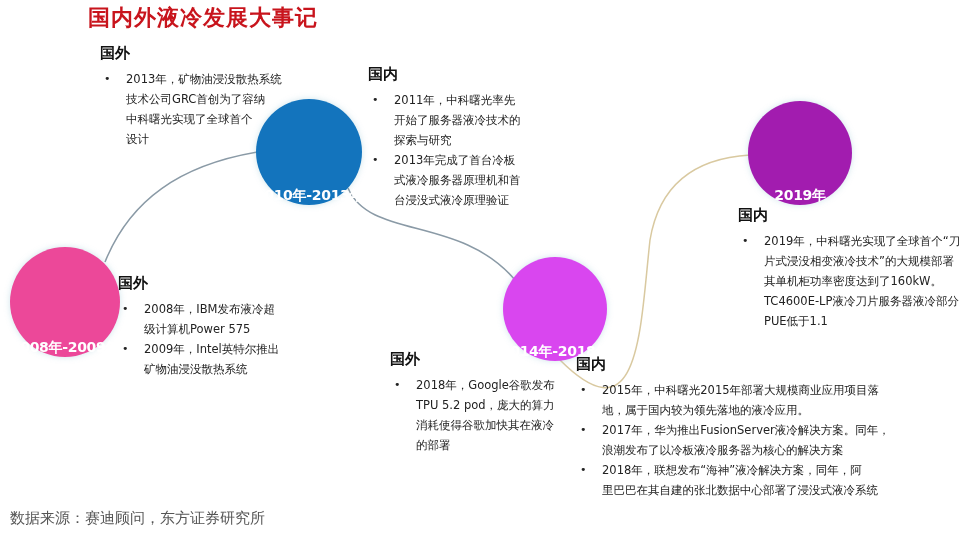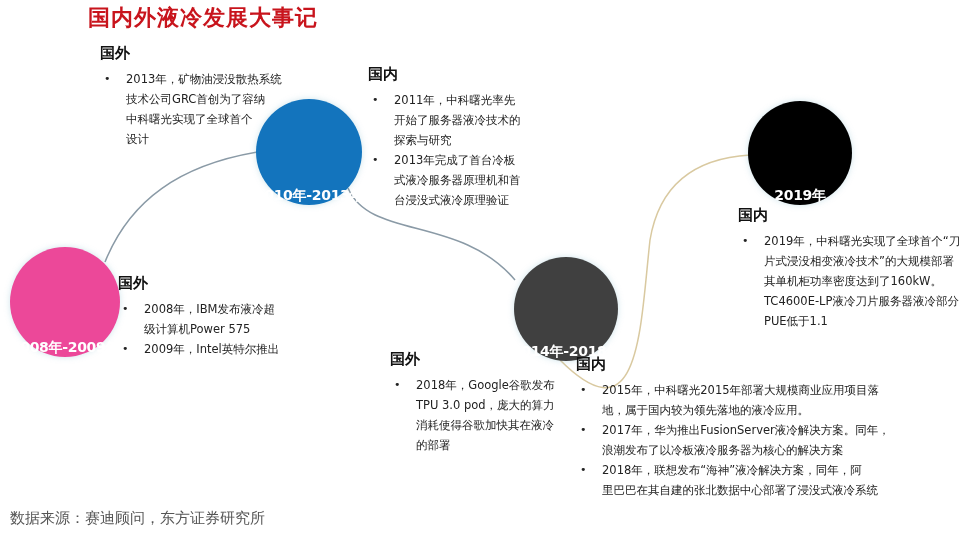--- a/index.html
+++ b/index.html
@@ -25,24 +25,24 @@
   <path d="M348,188 C370,240 460,215 515,280" fill="none" stroke="#8a9aa6" stroke-width="1.5"></path>
   <path d="M560,360 C640,440 640,330 650,240 C660,180 700,158 750,155" fill="none" stroke="#d9c9a0" stroke-width="1.5"></path>
 </svg>
 
 <div class="circle" style="left:10px;top:247px;width:110px;height:110px;background:#ec4899;">
   <span>2008年-2009年</span>
 </div>
 <div class="circle" style="left:256px;top:99px;width:106px;height:106px;background:#1374bd;">
   <span>2010年-2013年</span>
 </div>
-<div class="circle" style="left:503px;top:257px;width:104px;height:104px;background:#404040;margin-left:11px;">
+<div class="circle" style="left:503px;top:257px;width:104px;height:104px;background:#d946ef;">
   <span>2014年-2018年</span>
 </div>
-<div class="circle" style="left:748px;top:101px;width:104px;height:104px;background:#000000;">
+<div class="circle" style="left:748px;top:101px;width:104px;height:104px;background:#a21caf;">
   <span>2019年</span>
 </div>
 
 <div class="block" style="left:100px;top:44px;width:200px;">
   <div class="head">国外</div>
   <ul>
     <li>
       <div>2013年，矿物油浸没散热系统</div>
       <div>技术公司GRC首创为了容纳</div>
       <div>中科曙光实现了全球首个</div>
@@ -69,30 +69,31 @@
 
 <div class="block" style="left:118px;top:274px;width:200px;">
   <div class="head">国外</div>
   <ul>
     <li>
       <div>2008年，IBM发布液冷超</div>
       <div>级计算机Power 575</div>
     </li>
     <li>
       <div>2009年，Intel英特尔推出</div>
+      <div>矿物油浸没散热系统</div>
     </li>
   </ul>
 </div>
 
 <div class="block" style="left:390px;top:350px;width:190px;">
   <div class="head">国外</div>
   <ul>
     <li>
       <div>2018年，Google谷歌发布</div>
-      <div>TPU 3.0 pod，庞大的算力</div>
+      <div>TPU 5.2 pod，庞大的算力</div>
       <div>消耗使得谷歌加快其在液冷</div>
       <div>的部署</div>
     </li>
   </ul>
 </div>
 
 <div class="block" style="left:576px;top:355px;width:330px;">
   <div class="head">国内</div>
   <ul>
     <li>

